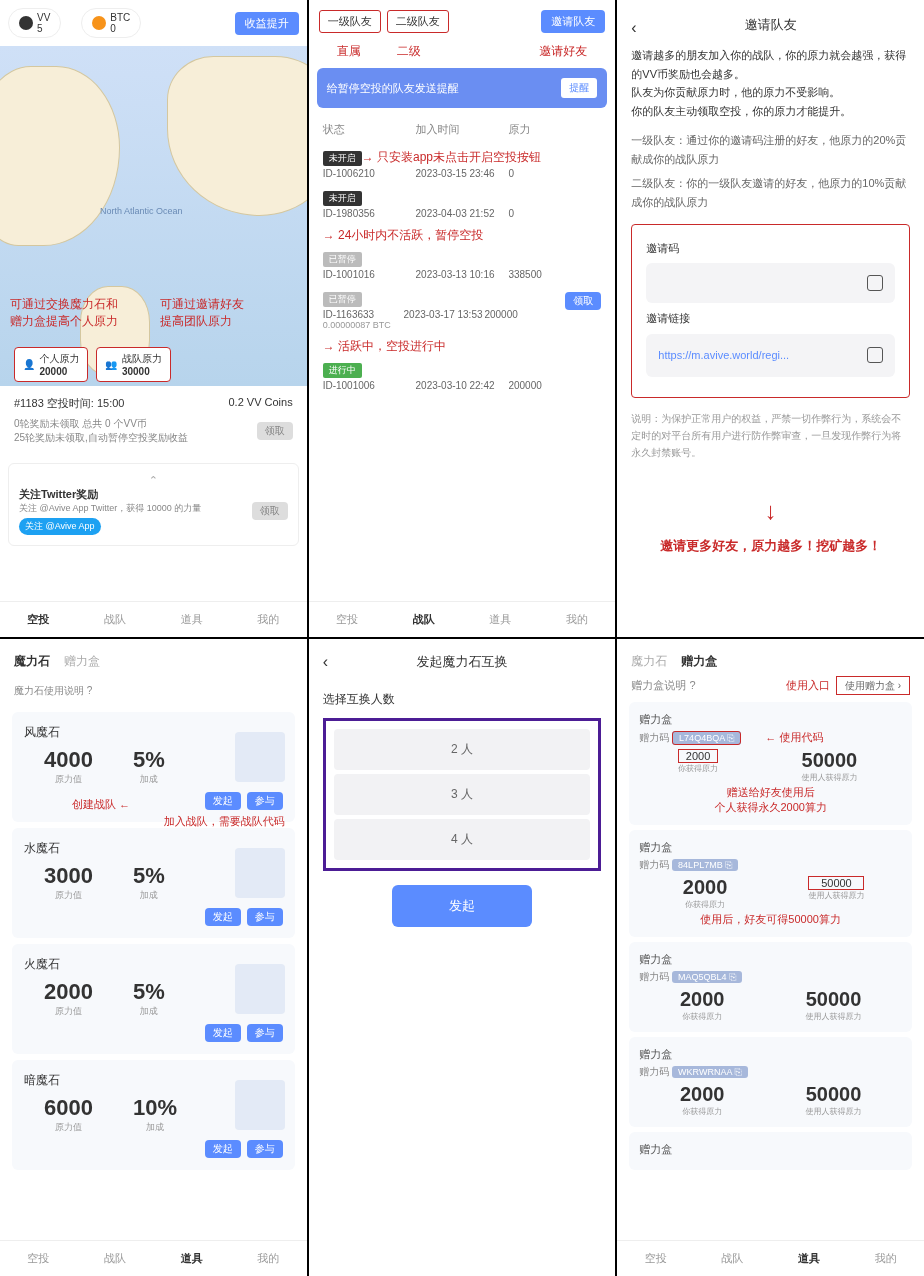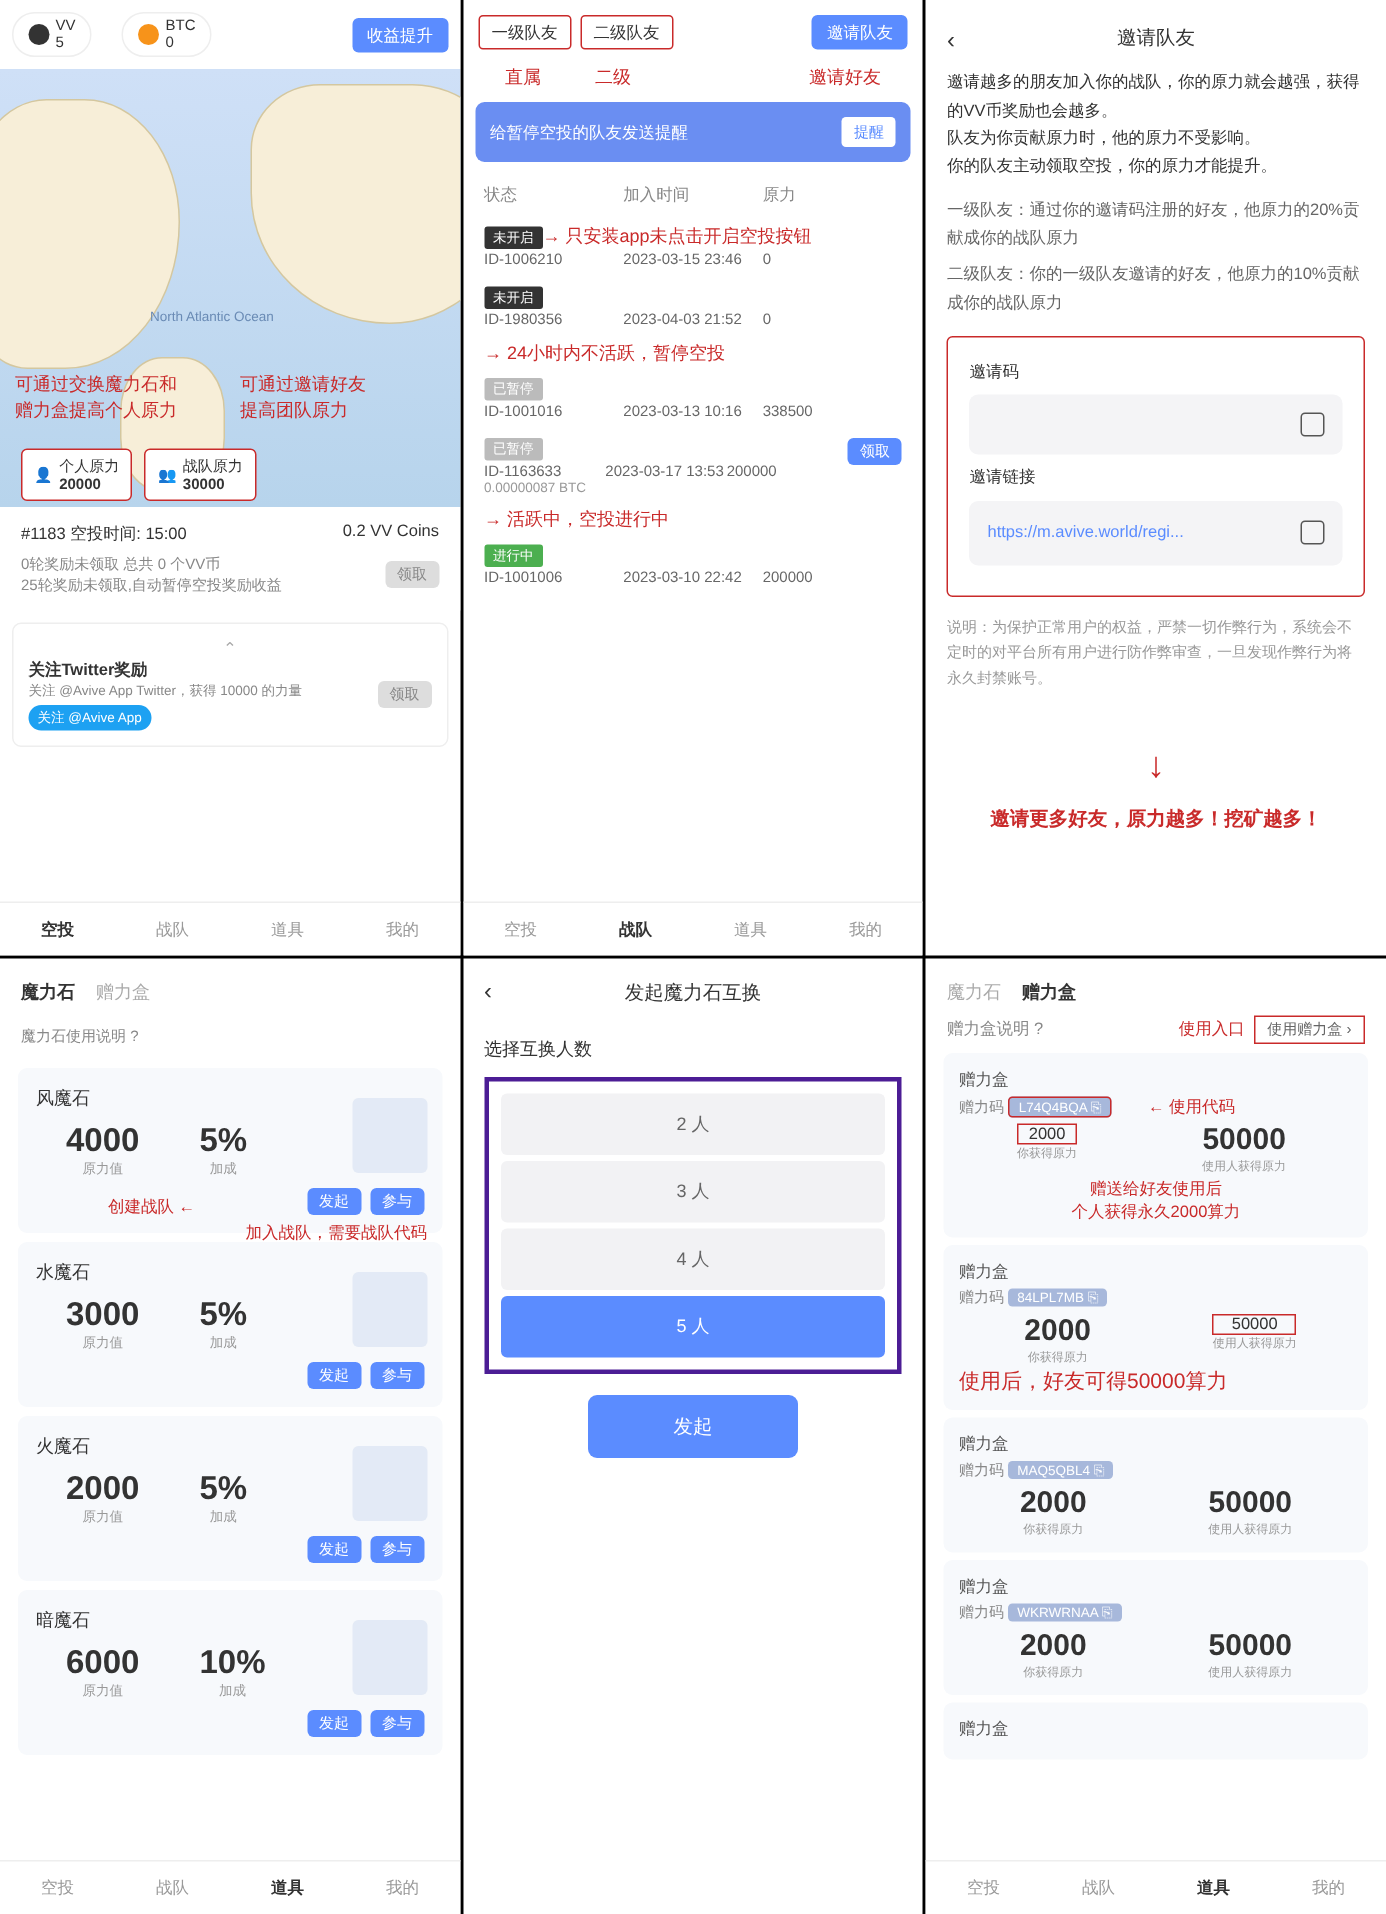--- a/index.html
+++ b/index.html
@@ -9,21 +9,21 @@
 .red-box{border:1px solid #c92a2a}
 .btn{background:#5b8cff;color:#fff;border:none;border-radius:4px;padding:4px 10px;font-size:11px}
 .btn-sm{padding:2px 8px;font-size:10px}
 .tabbar{display:flex;justify-content:space-around;padding:10px 0;border-top:1px solid #eee;position:absolute;bottom:0;left:0;right:0;background:#fff;font-size:11px;color:#999}
 .tabbar .active{color:#333;font-weight:600}
 
 
 .p1 .topbar{display:flex;align-items:center;gap:20px;padding:8px;background:#fff}
 .p1 .coin{display:flex;align-items:center;gap:4px;border:1px solid #eee;border-radius:16px;padding:3px 10px;font-size:10px}
 .p1 .coin .ico{width:14px;height:14px;border-radius:50%;display:inline-block}
-.p1 .map{height:292px;background:linear-gradient(180deg,#cfe0f7,#b7d4ec);position:relative;overflow:hidden}
+.p1 .map{height:340px;background:linear-gradient(180deg,#cfe0f7,#b7d4ec);position:relative;overflow:hidden}
 .p1 .land{position:absolute;background:#f7eed8;border:1px solid #d4c79f}
 .p1 .banner{position:absolute;top:70px;left:10px;right:10px;background:#fff;border-radius:6px;padding:8px;display:flex;justify-content:space-between;align-items:center}
 .p1 .chips{display:flex;gap:6px}
 .p1 .chips span{width:20px;height:20px;border-radius:50%;border:1px solid #ccc;display:flex;align-items:center;justify-content:center;font-size:10px}
 .p1 .anno{position:absolute;font-size:12px;font-weight:500}
 .p1 .statbox{position:absolute;bottom:4px;display:flex;gap:8px;left:14px}
 .p1 .stat{background:#fff;border:1px solid #c92a2a;border-radius:4px;padding:4px 8px;font-size:10px;display:flex;align-items:center;gap:4px}
 .p1 .info{padding:10px 14px;background:#fff}
 .p1 .card{margin:8px;padding:10px;border:1px solid #eee;border-radius:6px}
 
@@ -317,21 +317,20 @@
     </div>
 </div>
 
 <div class="panel p5">
   <div class="ttl"><span class="back" style="position:absolute;left:0;font-size:16px">‹</span><span>发起魔力石互换</span></div>
   <div style="font-size:12px;margin-bottom:10px">选择互换人数</div>
   <div class="opts" id="p5opts">
       <div class="opt ">2 人</div>
       <div class="opt ">3 人</div>
       <div class="opt ">4 人</div>
-      <div class="opt sel">5 人</div>
     </div>
   <button class="go">发起</button>
 </div>
 
 <div class="panel p6">
   <div class="tabs">
       <span style="color:#aaa">魔力石</span>
       <span style="font-weight:600">赠力盒</span>
     </div>
   <div class="help">
@@ -360,21 +359,21 @@
         <div class="gvals">
           <div class="v">
             <div class="big" style="padding:0 6px">2000</div>
             <div class="sm">你获得原力</div>
           </div>
           <div class="v">
             <div class="red-box" style="padding:0 6px">50000</div>
             <div class="sm">使用人获得原力</div>
           </div>
         </div>
-        <div class="red" style="font-size:14px;margin-top:2px">使用后，好友可得50000算力</div>
+        <div class="red" style="text-align:center;font-size:11px;margin-top:2px">使用后，好友可得50000算力</div>
       </div>
       <div class="gift">
         <div class="nm">赠力盒</div>
         <div class="code">赠力码 <span class="chip ">MAQ5QBL4 ⎘</span></div>
         <div class="gvals">
           <div class="v">
             <div class="big" style="padding:0 6px">2000</div>
             <div class="sm">你获得原力</div>
           </div>
           <div class="v">

